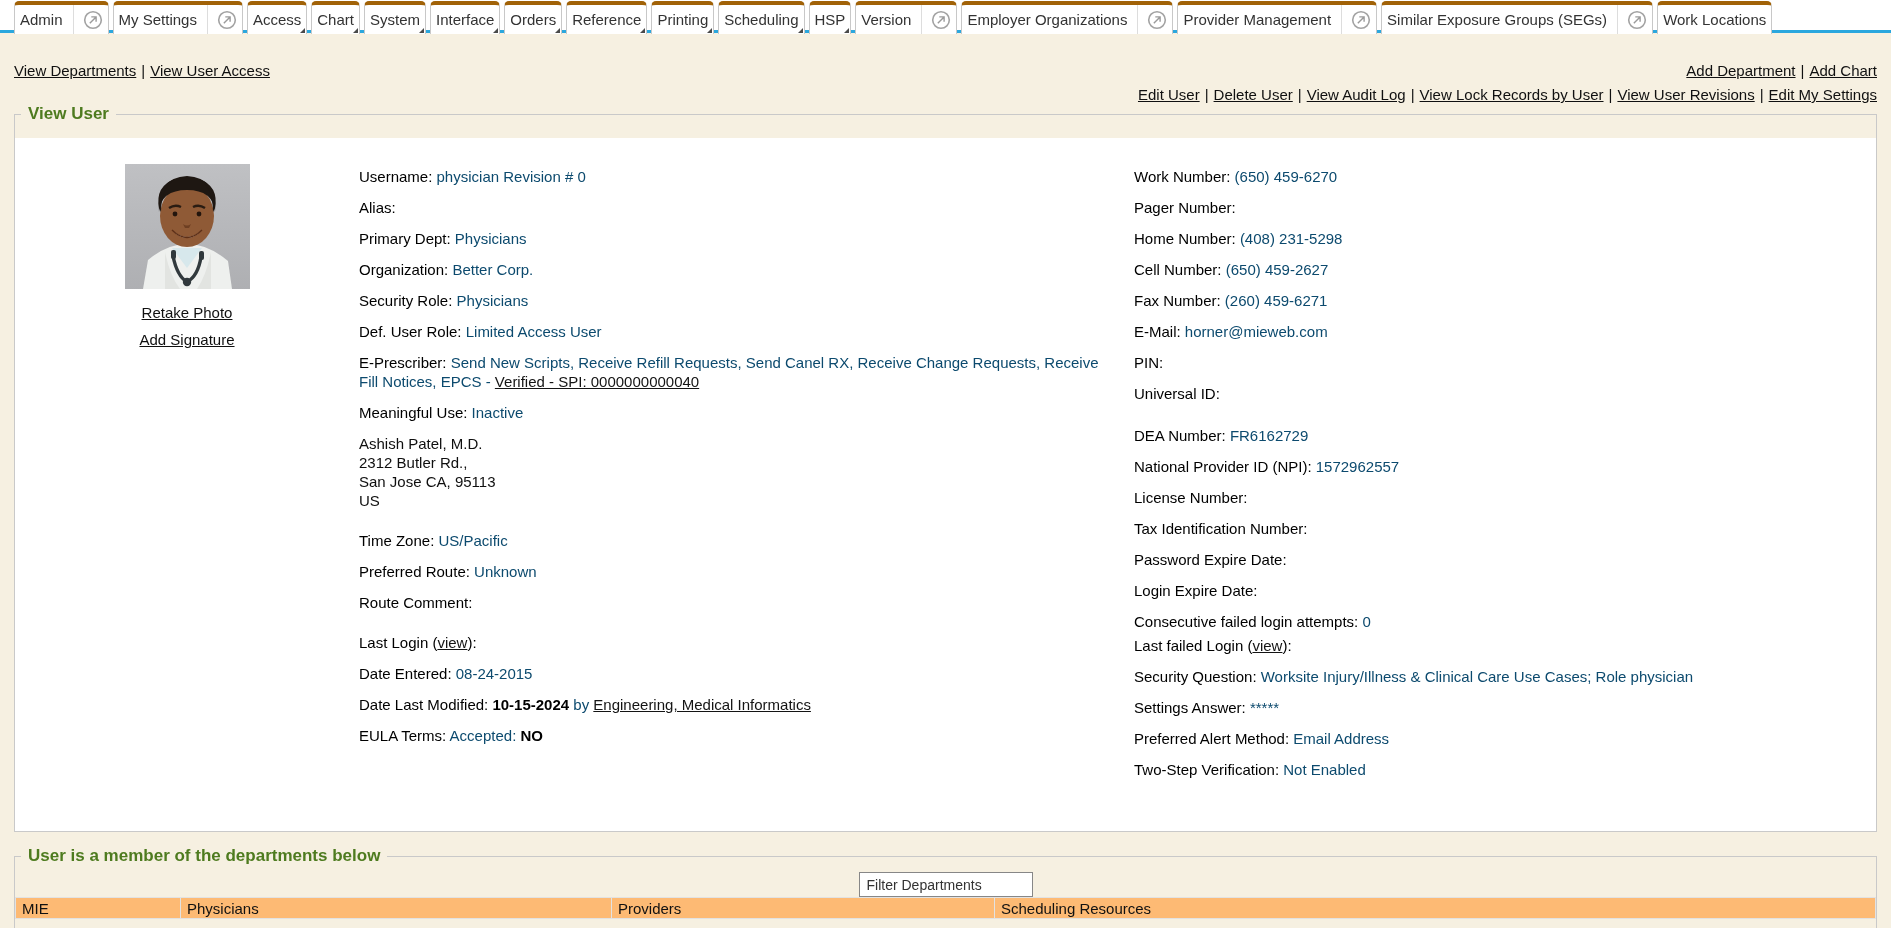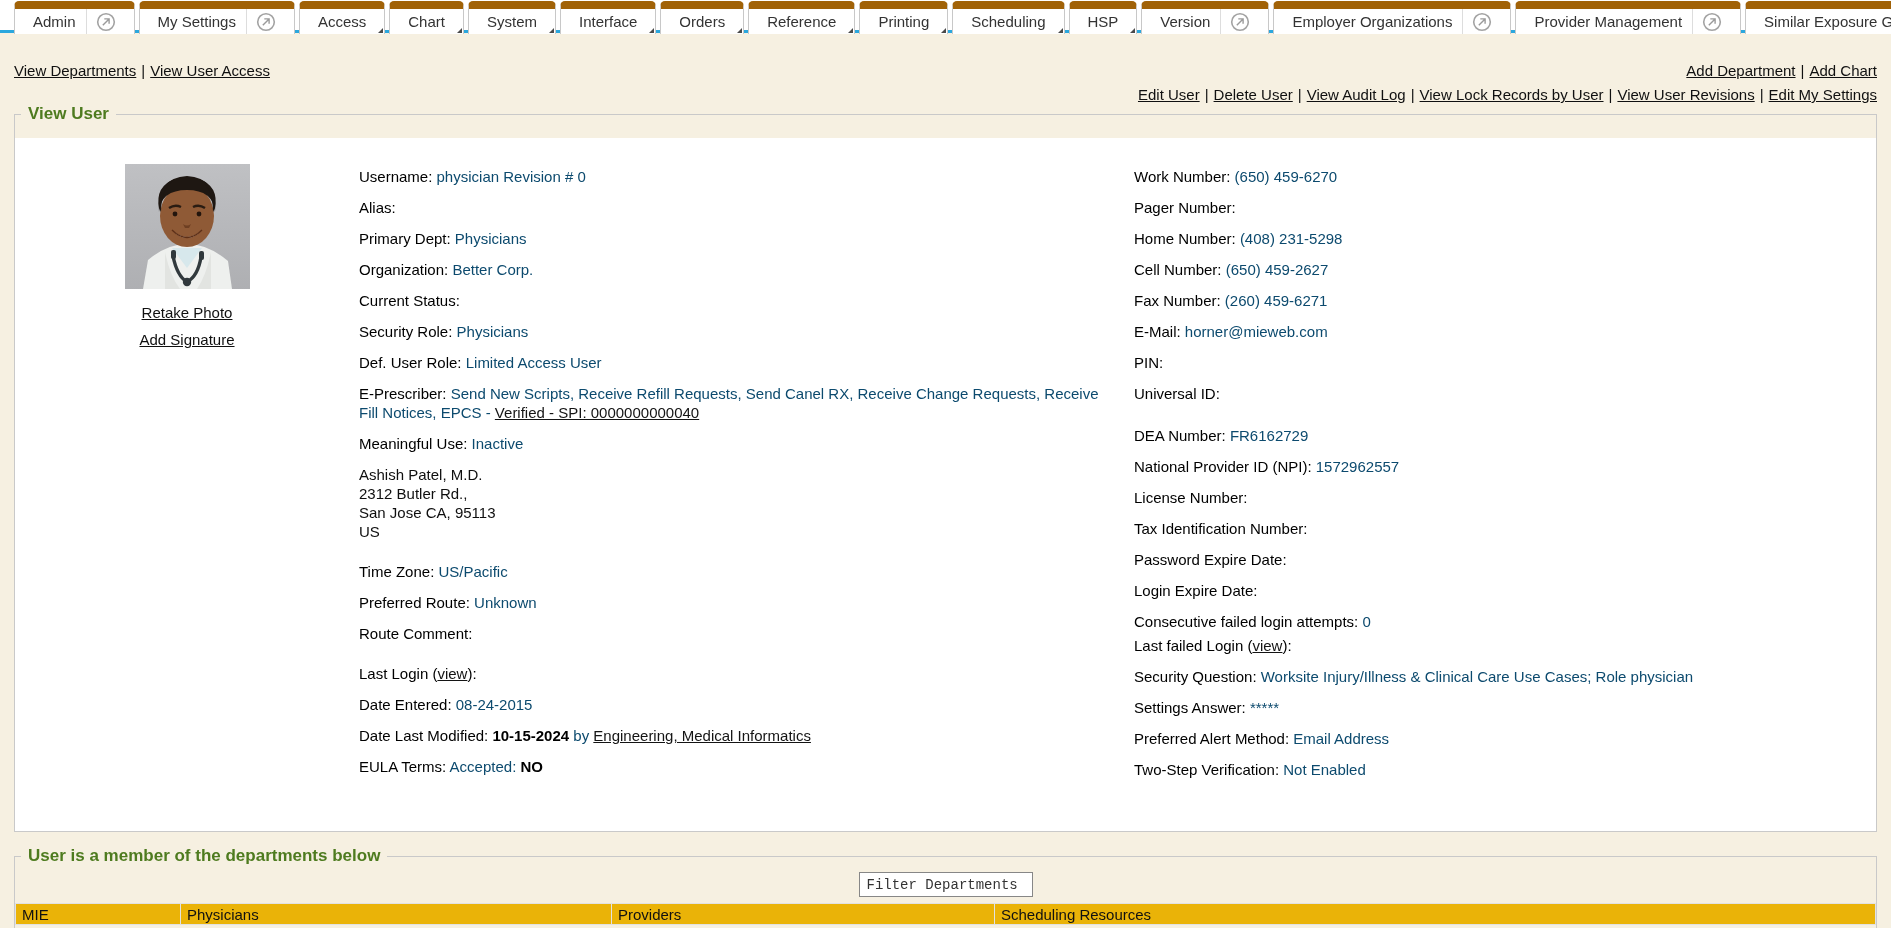--- a/index.html
+++ b/index.html
@@ -11,22 +11,22 @@
   }
   
   .nav {
     height:33px; background:#fff; border-bottom:3px solid #2aa7de;
     display:flex; align-items:flex-start; gap:4px;
     padding:1px 10px 0 14px; white-space:nowrap;
   }
   .tab {
     height:33px; background:#fff; position:relative;
     border:1px solid #c8c8c8; border-bottom:none;
-    border-top:8px solid #a16207; border-radius:5px 5px 0 0;
-    display:inline-flex; align-items:center; padding:0 18px;
+    border-top:4px solid #a16207; border-radius:5px 5px 0 0;
+    display:inline-flex; align-items:center; padding:0 5px;
     color:#333; cursor:pointer; flex:0 0 auto;
   }
   .tab-label { pointer-events:none; }
   .tab-divider { width:1px; align-self:stretch; background:#ddd; margin:0 9px 0 10px; }
   .tab-ext { display:flex; align-items:center; cursor:pointer; }
   .tab-ext svg { display:block; }
   .tab-corner {
     position:absolute; right:1px; bottom:1px; width:0; height:0;
     border-left:5px solid transparent; border-bottom:5px solid #4a4a4a;
   }
@@ -62,24 +62,24 @@
   .left-col  .fgroup:nth-child(3) { margin-top:21px; }
   .left-col  .fgroup:nth-child(4) { margin-top:21px; }
   .right-col .fgroup:nth-child(2) { margin-top:23px; }
   .right-col .fgroup:nth-child(3) { margin-top:8px; }
   .right-col .fgroup:nth-child(4) { margin-top:8px; }
   
   fieldset.depts { margin-top:14px; border-bottom:none; padding-bottom:14px; }
   .filter-input {
     display:block; margin:6px auto 0; width:174px; height:25px;
     border:1px solid #878787; background:#fff; color:#222;
-    font-family:Liberation Mono, monospace; font-size:14px; padding:2px 7px;
+    font-family:Liberation Sans, sans-serif; font-size:14px; padding:2px 7px;
   }
   .filter-input::placeholder { color:#333; opacity:1; }
-  .dept-table { width:100%; border-collapse:collapse; table-layout:fixed; background:#eab308; margin-top:6px; }
+  .dept-table { width:100%; border-collapse:collapse; table-layout:fixed; background:#fdba74; margin-top:0; }
   .dept-table td { border:1px solid #e2e2e2; padding:1px 6px; height:21px; color:#111; overflow:hidden; }
 </style>
 </head>
 <body>
 
 <div class="nav">
     <div class="tab">
       <span class="tab-label">Admin</span>
       <span class="tab-divider"></span>
       <span class="tab-ext">
@@ -226,21 +226,20 @@
         <a class="link photo-link">Retake Photo</a>
         <a class="link photo-link">Add Signature</a>
       </div>
 
       <div class="fields-col left-col">
           <div class="fgroup">
             <div class="field-line"><span class="part-label">Username: </span><span class="part-value">physician Revision # 0</span></div>
             <div class="field-line"><span class="part-label">Alias:</span></div>
             <div class="field-line"><span class="part-label">Primary Dept: </span><span class="part-value">Physicians</span></div>
             <div class="field-line"><span class="part-label">Organization: </span><span class="part-value">Better Corp.</span></div>
-            <div class="field-line"><span class="part-label">Current Status:</span></div>
             <div class="field-line"><span class="part-label">Security Role: </span><span class="part-value">Physicians</span></div>
             <div class="field-line"><span class="part-label">Def. User Role: </span><span class="part-value">Limited Access User</span></div>
             <div class="field-line"><span class="part-label">E-Prescriber: </span><span class="part-value">Send New Scripts, Receive Refill Requests, Send Canel RX, Receive Change Requests, Receive Fill Notices, EPCS - </span><a class="part-link">Verified - SPI: 0000000000040</a></div>
             <div class="field-line"><span class="part-label">Meaningful Use: </span><span class="part-value">Inactive</span></div>
           </div>
           <div class="fgroup">
             <div class="addr-block">
               <div class="addr-line">Ashish Patel, M.D.</div>
               <div class="addr-line">2312 Butler Rd.,</div>
               <div class="addr-line">San Jose CA, 95113</div>

